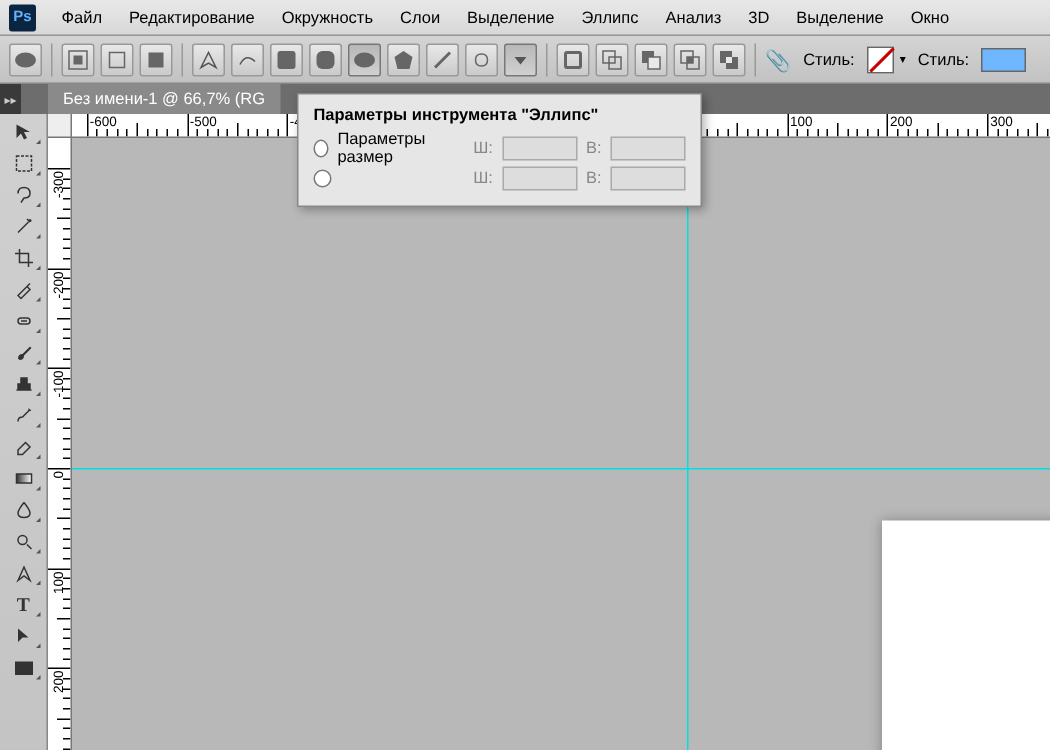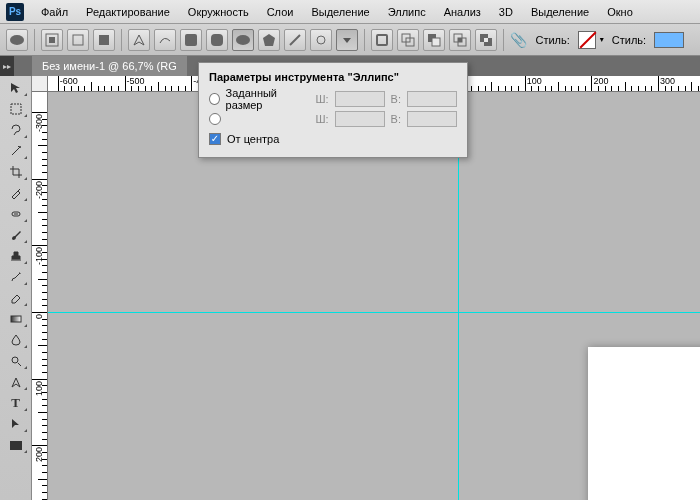--- a/index.html
+++ b/index.html
@@ -473,32 +473,28 @@
         <rect width="12" height="10" style="background:#333;width:12px;height:9px"></rect>
         <span class="tri"></span>
       </div>
 </div>
 </div>
 
 <div class="popup" style="top:62px;left:198px">
   <div class="popup-title">Параметры инструмента "Эллипс"</div>
   <div class="popup-row">
     <span class="radio"></span>
-    <span>Заданный размер</span>
+    <span>Параметры размер</span>
     <span style="flex:1"></span>
     <span class="dim-lbl">Ш:</span>
     <input type="text" disabled="" style="">
     <span class="dim-lbl">В:</span>
     <input type="text" disabled="" style="">
   </div>
   <div class="popup-row">
     <span class="radio"></span>
     <span style="flex:1"></span>
     <span class="dim-lbl">Ш:</span>
     <input type="text" disabled="" style="">
     <span class="dim-lbl">В:</span>
     <input type="text" disabled="" style="">
   </div>
-  <div class="popup-row">
-    <span class="check checked"></span>
-    <span>От центра</span>
-  </div>
 </div>
 
 </body></html>

